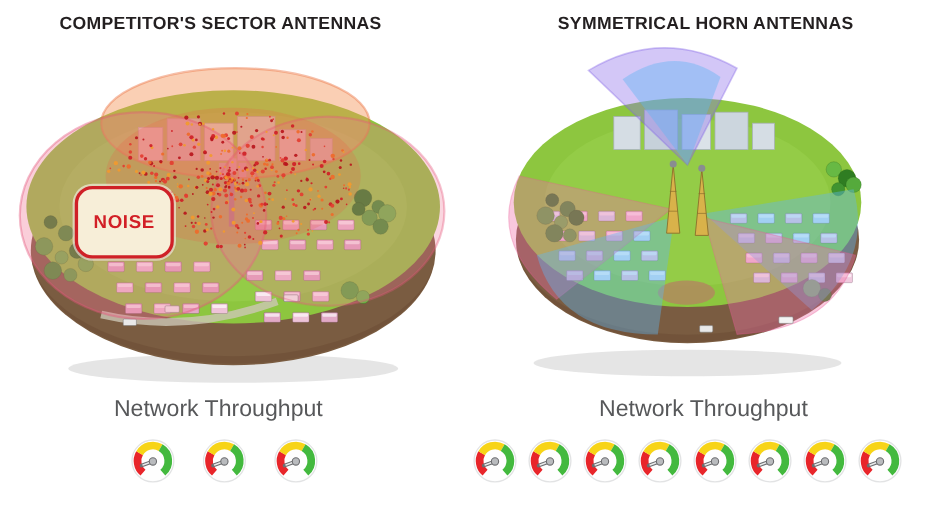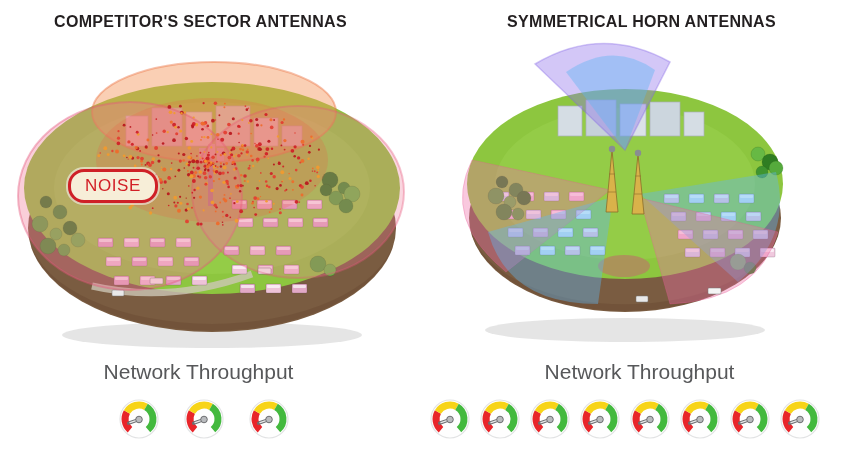--- a/index.html
+++ b/index.html
@@ -8,22 +8,22 @@
   .page{position:relative;width:813px;height:464px;background:#ffffff}
   .panel{position:absolute;top:0;width:427px;height:464px}
   .panel-left{left:0}
   .panel-right{left:408px}
   .title{position:absolute;top:13px;left:0;width:100%;text-align:center;
          font-size:16px;font-weight:bold;color:#231f20;letter-spacing:.3px}
   .title-left{transform:translateX(-13px)}
   .title-right{transform:translateX(20px)}
   .island-svg{position:absolute;top:42px;left:0;width:427px;height:318px}
   .noise-badge{position:absolute;left:68px;top:169px;background:#f7eed8;
-         border:3px solid #cf2027;border-radius:16px;padding:4px 14px;
-         font-size:17px;font-weight:normal;color:#d21f26;letter-spacing:.6px;
+         border:3px solid #cf2027;border-radius:16px;padding:20px 14px;
+         font-size:17px;font-weight:bold;color:#d21f26;letter-spacing:.6px;
          box-shadow:0 0 0 2px rgba(255,255,255,.55),0 1px 2px rgba(150,30,30,.35)}
   .throughput{position:absolute;top:360px;left:0;width:100%;text-align:center;
          font-size:21px;color:#57585a}
   .tp-left{transform:translateX(-15px)}
   .tp-right{transform:translateX(18px)}
   .gauges{position:absolute;top:399px;left:0;width:100%;display:flex;
          justify-content:center;align-items:center}
   .gauges-left{gap:25px;transform:translateX(-10px)}
   .gauges-right{gap:10px;transform:translateX(3px)}
   .gauge{width:40px;height:40px;display:block}

